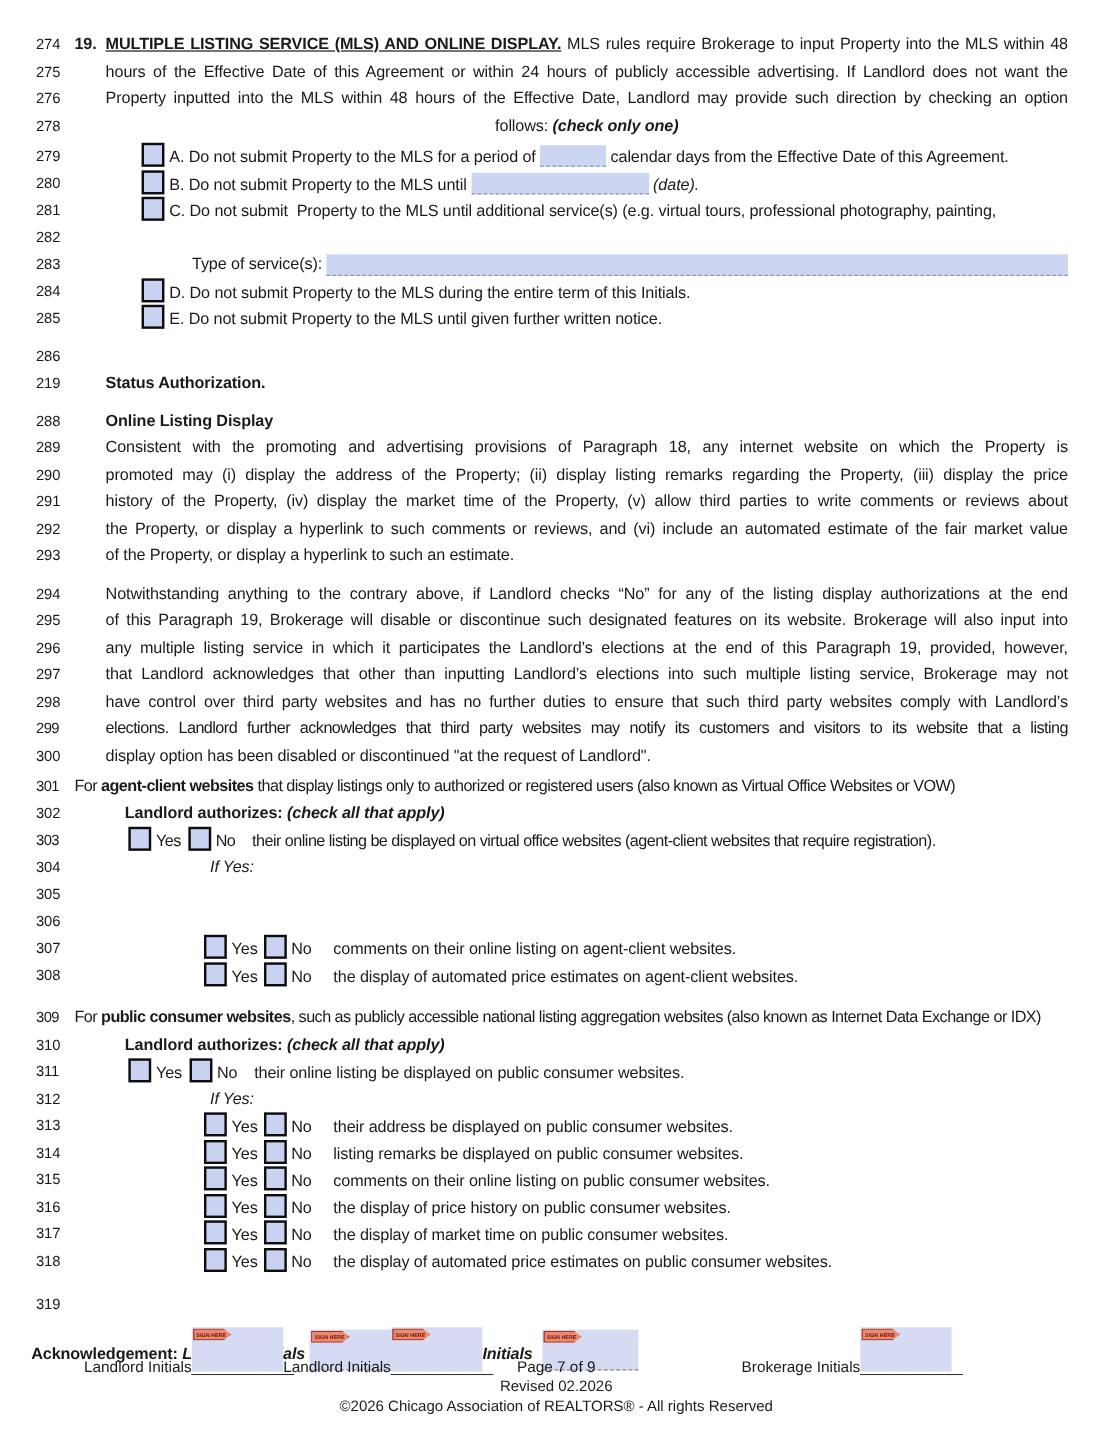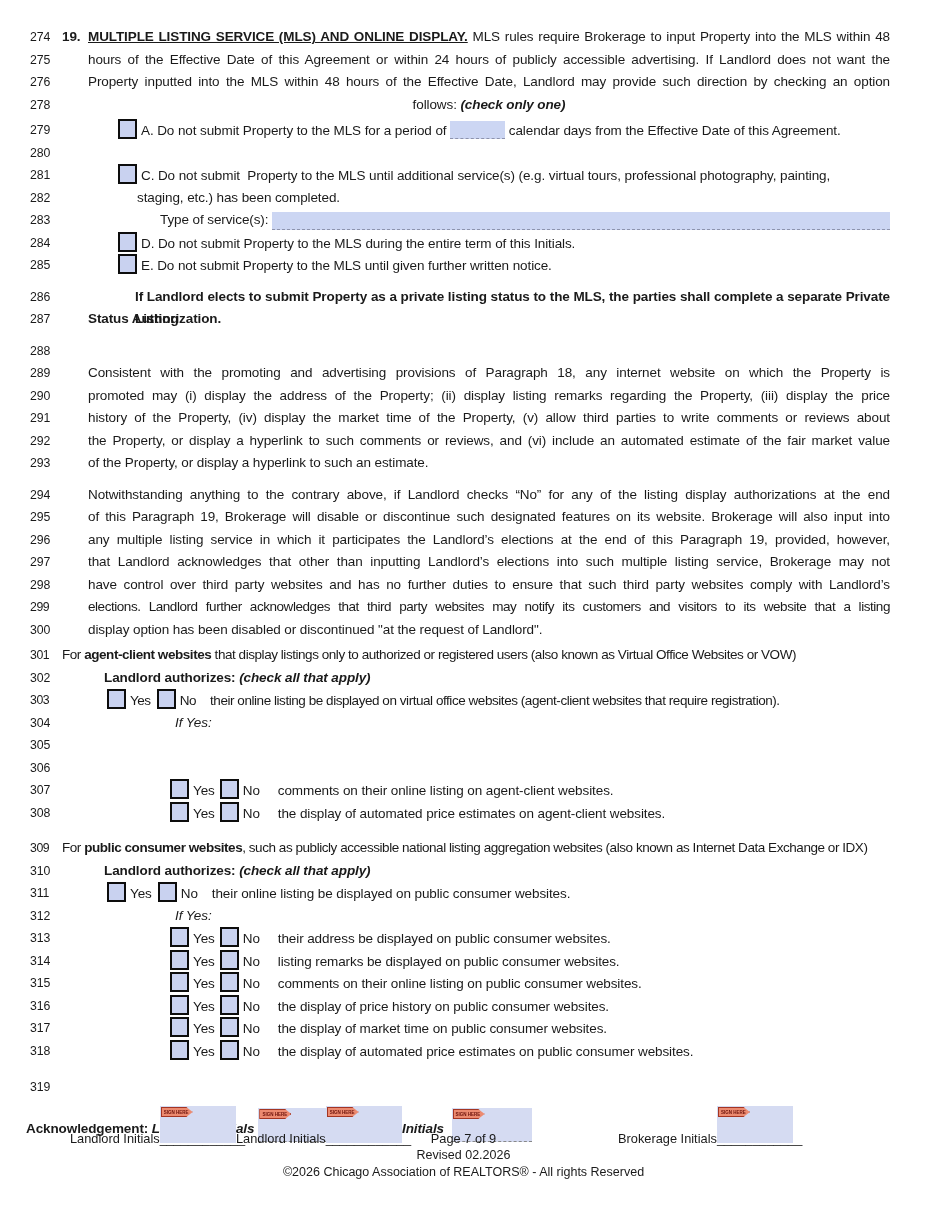--- a/index.html
+++ b/index.html
@@ -56,54 +56,54 @@
     <div class="row">
       <span class="ln">278</span>
       <div class="ct" style="padding-left: 26px; text-align: center;"><span>follows: </span><span class="bi">(check only one)</span></div>
     </div>
     <div class="row" style="margin-top: 3px;">
       <span class="ln">279</span>
       <div class="ct" style="padding-left: 56px;"><span class="cb"></span><span>A. Do not submit Property to the MLS for a period of </span><span class="fld" style="width: 55px;"></span><span> calendar days from the Effective Date of this Agreement.</span></div>
     </div>
     <div class="row">
       <span class="ln">280</span>
+      <div class="ct" style="padding-left: 56px;"><span class="cb"></span><span>B. Do not submit Property to the MLS until </span><span class="fld" style="width: 148px;"></span><span> </span><span class="i">(date).</span></div>
     </div>
     <div class="row">
       <span class="ln">281</span>
       <div class="ct" style="padding-left: 56px;"><span class="cb"></span><span>C. Do not submit&nbsp; Property to the MLS until additional service(s) (e.g. virtual tours, professional photography, painting,</span></div>
     </div>
     <div class="row">
       <span class="ln">282</span>
-      <div class="ct" style="padding-left: 75px;"><span>staging, etc.) has been completed.</span></div>
     </div>
     <div class="row">
       <span class="ln">283</span>
       <div class="ct fx" style="padding-left: 98px;">
         <span>Type of service(s):&nbsp;</span>
         <span class="fld fill"></span>
       </div>
     </div>
     <div class="row">
       <span class="ln">284</span>
       <div class="ct" style="padding-left: 56px;"><span class="cb"></span><span>D. Do not submit Property to the MLS during the entire term of this Initials.</span></div>
     </div>
     <div class="row">
       <span class="ln">285</span>
       <div class="ct" style="padding-left: 56px;"><span class="cb"></span><span>E. Do not submit Property to the MLS until given further written notice.</span></div>
     </div>
-    <div class="row" style="margin-top: 9px; gap: 47px;">
+    <div class="row" style="margin-top: 9px;">
       <span class="ln">286</span>
-      <div class="ct j" style="padding-left: 26px;"><span class="b">If Landlord elects to submit Property as a private listing status to the MLS, the parties shall complete a separate Private Listing</span></div>
-    </div>
-    <div class="row">
-      <span class="ln">287</span>
+    </div>
+    <div class="row">
+      <span class="ln">219</span>
       <div class="ct" style="padding-left: 26px;"><span class="b">Status Authorization.</span></div>
     </div>
     <div class="row" style="margin-top: 9px;">
       <span class="ln">288</span>
+      <div class="ct" style="padding-left: 26px;"><span class="b">Online Listing Display</span></div>
     </div>
     <div class="row">
       <span class="ln">289</span>
       <div class="ct j" style="padding-left: 26px;"><span>Consistent with the promoting and advertising provisions of Paragraph 18, any internet website on which the Property is</span></div>
     </div>
     <div class="row">
       <span class="ln">290</span>
       <div class="ct j" style="padding-left: 26px;"><span>promoted may (i) display the address of the Property; (ii) display listing remarks regarding the Property, (iii) display the price</span></div>
     </div>
     <div class="row">

